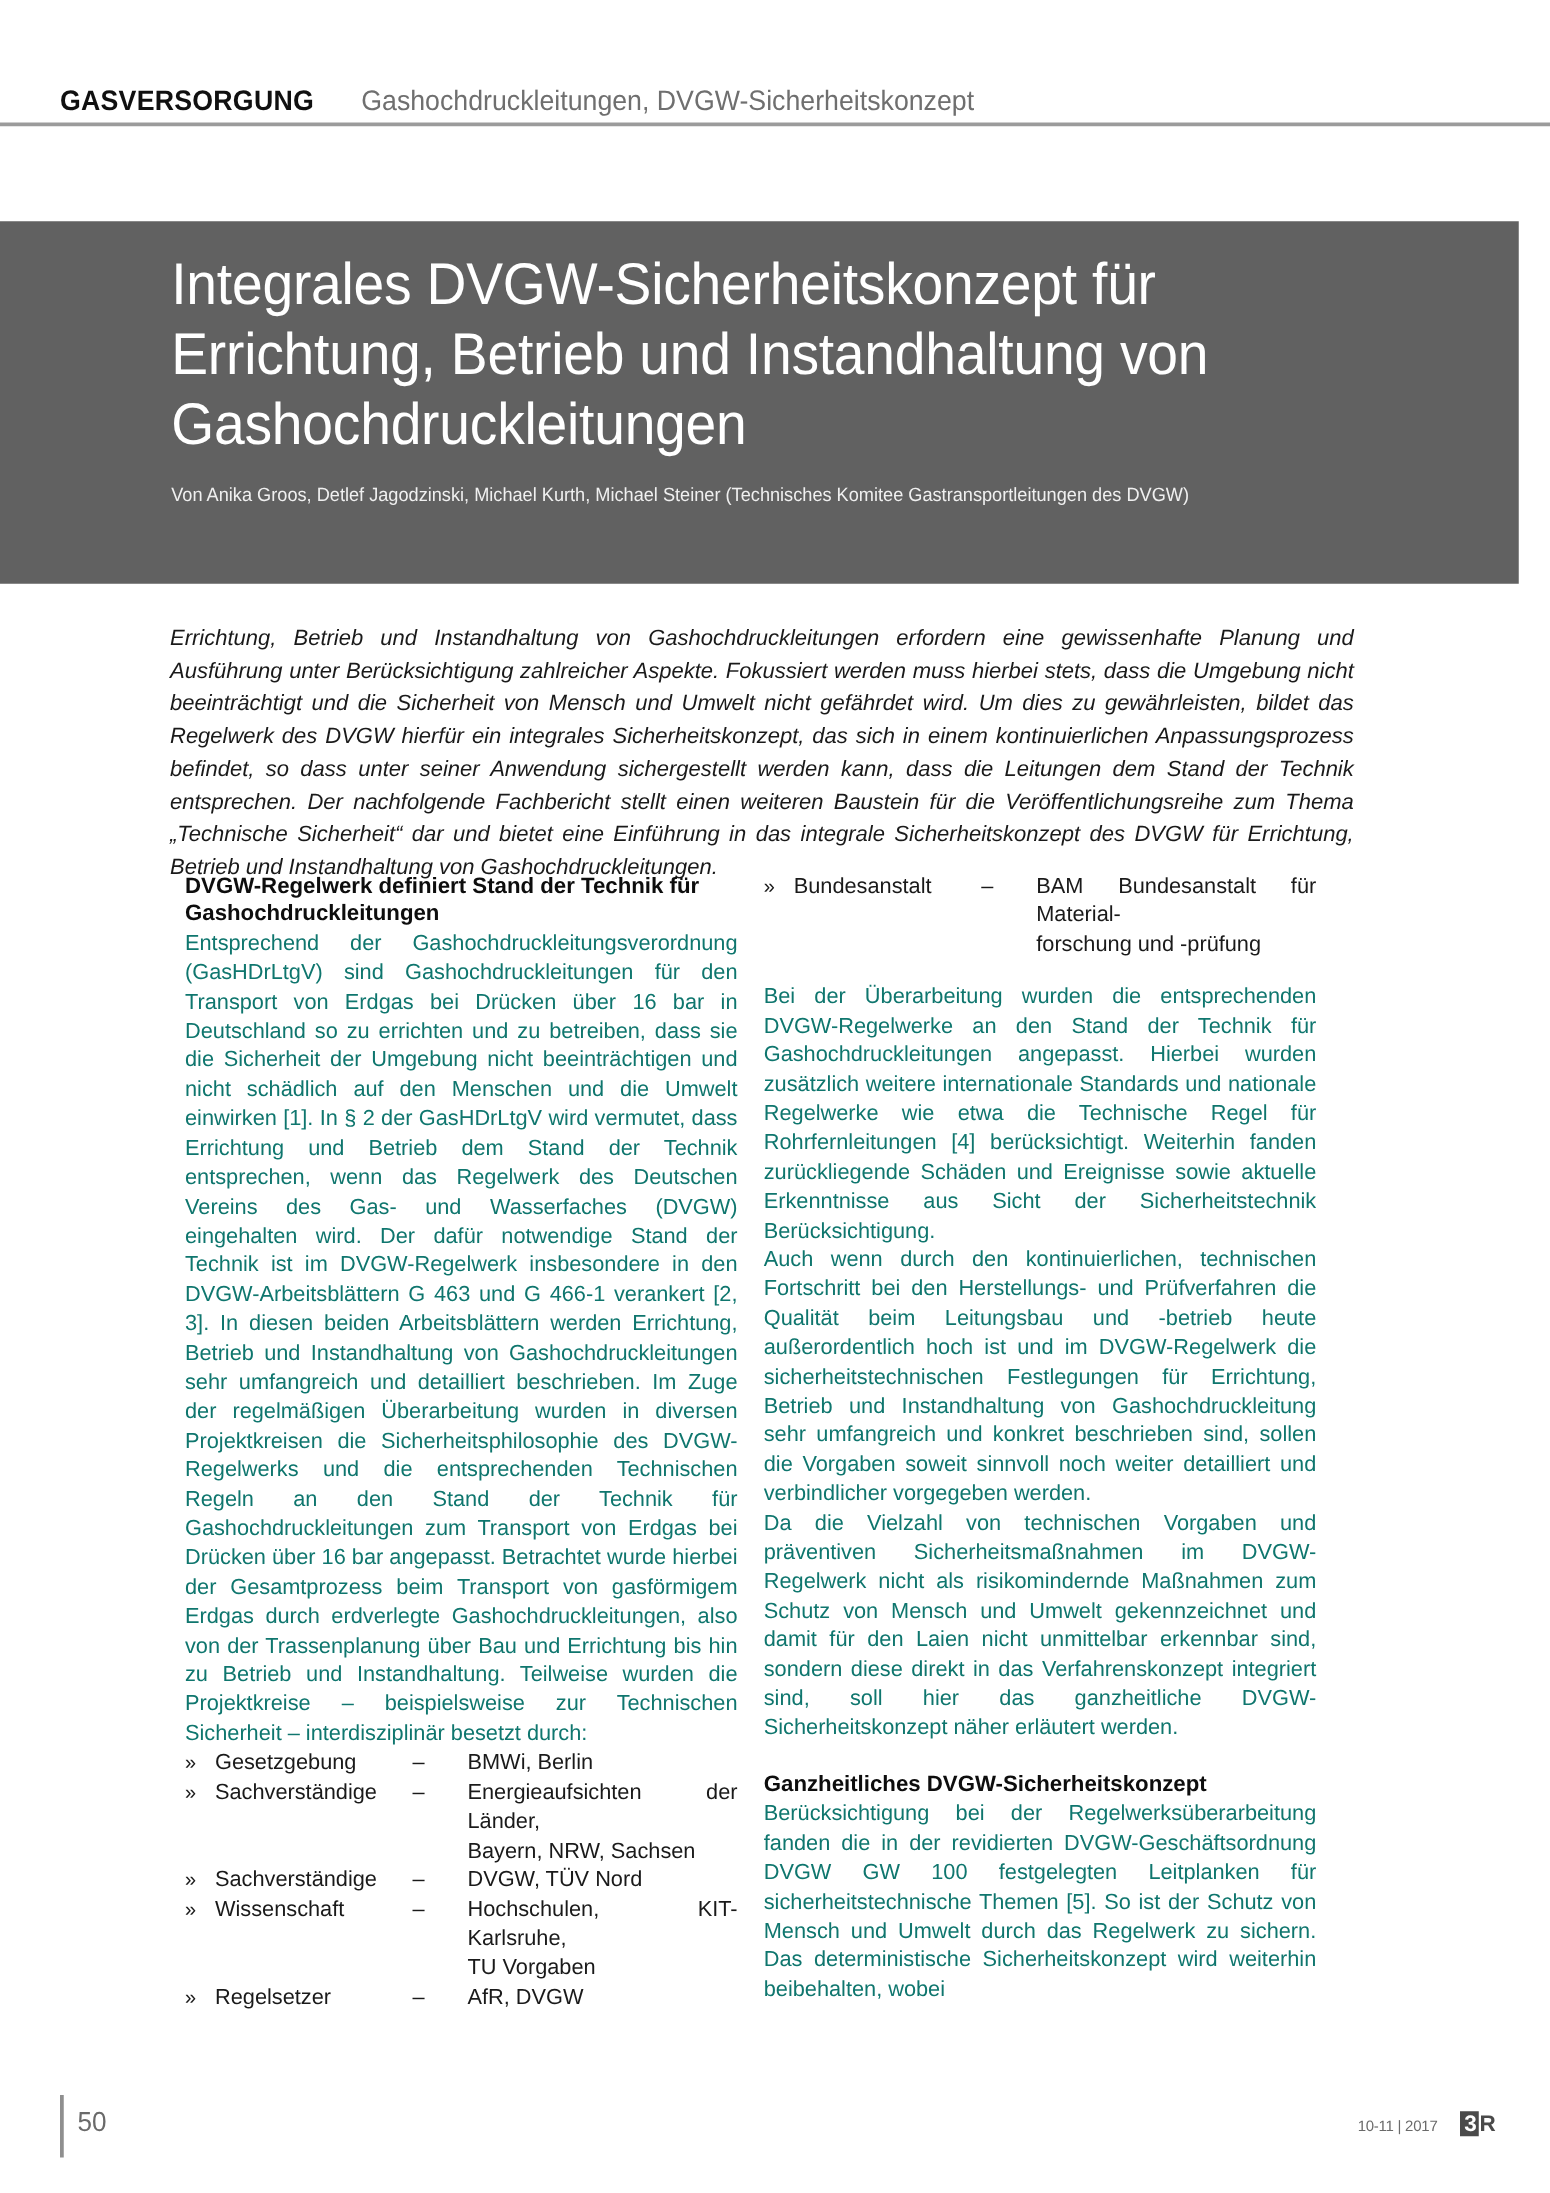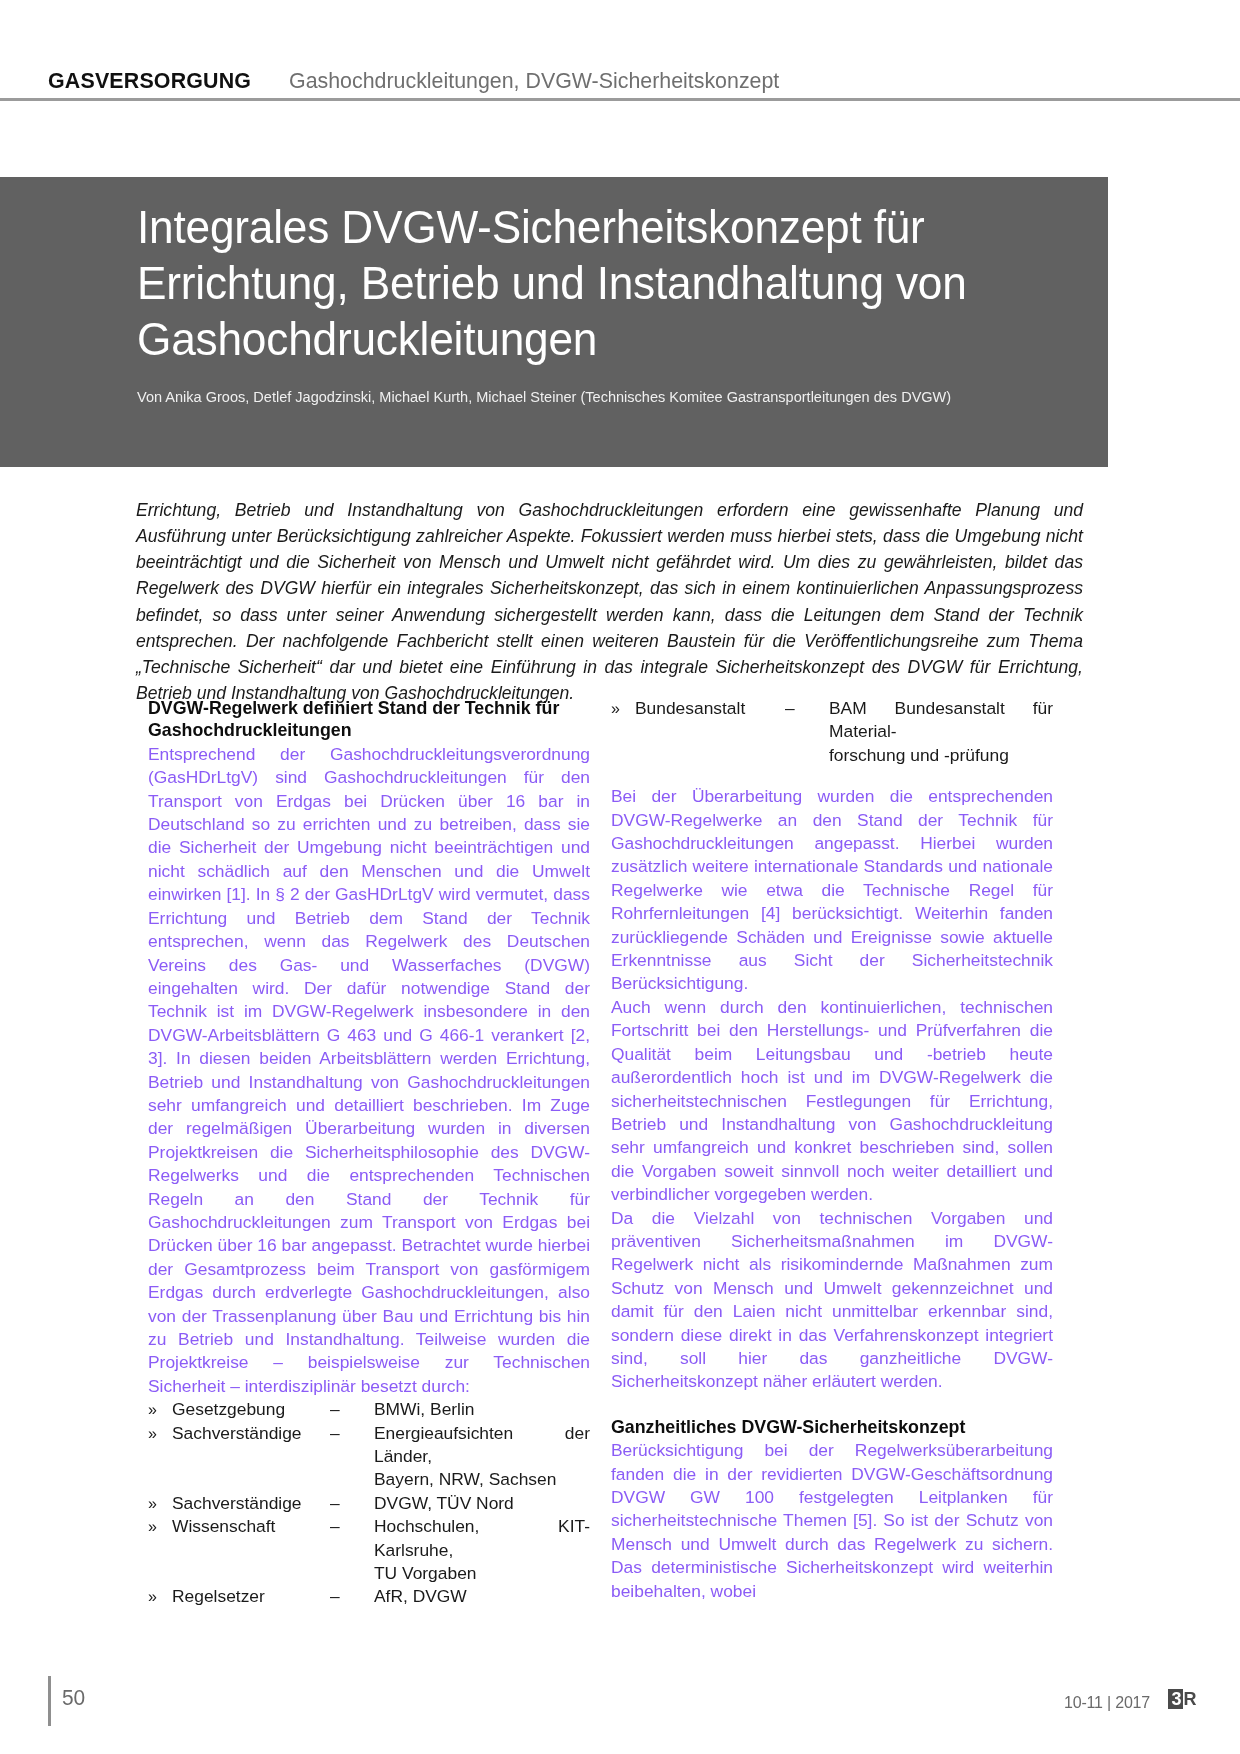--- a/index.html
+++ b/index.html
@@ -52,23 +52,24 @@
     width: 1240px;
     height: 3px;
     background: #9b9b9b;
   }
 
   
   .banner {
     position: absolute;
     left: 0;
     top: 177px;
-    width: 1108px;
+    width: 1194px;
     height: 290px;
     background: #616161;
+    padding-left: 21px;
   }
   .banner-inner {
     position: absolute;
     left: 137px;
     top: 22px;
     width: 950px;
   }
   .banner-title {
     color: #ffffff;
     font-size: 47px;
@@ -126,21 +127,21 @@
     text-align: left;
   }
   h2.sec.spaced { margin-top: 22px; }
 
   p.body {
     font-size: 17.4px;
     line-height: 1.345;
     margin: 0;
     text-align: justify;
     hyphens: manual;
-    color: #8b5cf6;
+    color: #0f766e;
   }
   p.body + p.body { margin-top: 0; }
   p.body.gap { margin-top: 18px; }
 
   
   .deflist { margin: 0; }
   .defrow {
     display: flex;
     font-size: 17.4px;
     line-height: 1.345;
@@ -193,21 +194,21 @@
     font-size: 22px;
     color: #6a6a6a;
     line-height: 1;
     transform: scaleX(0.95);
     transform-origin: left top;
   }
   .issue {
     position: absolute;
     right: 90px;
     top: 1695px;
-    font-size: 16px;
+    font-size: 12px;
     color: #6a6a6a;
     line-height: 1;
     letter-spacing: -0.2px;
   }
   .logo3r {
     position: absolute;
     right: 44px;
     top: 1688px;
     display: flex;
     align-items: center;

